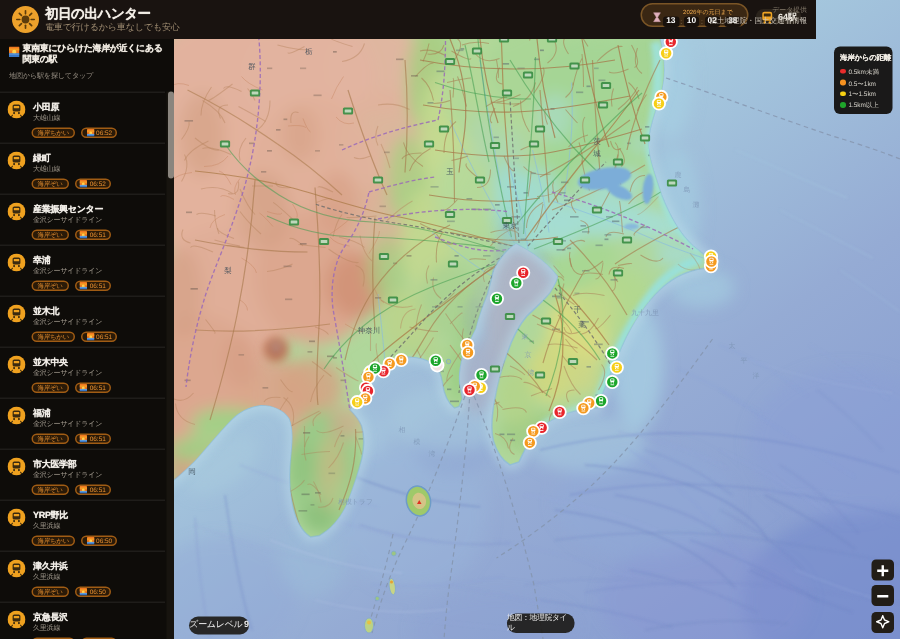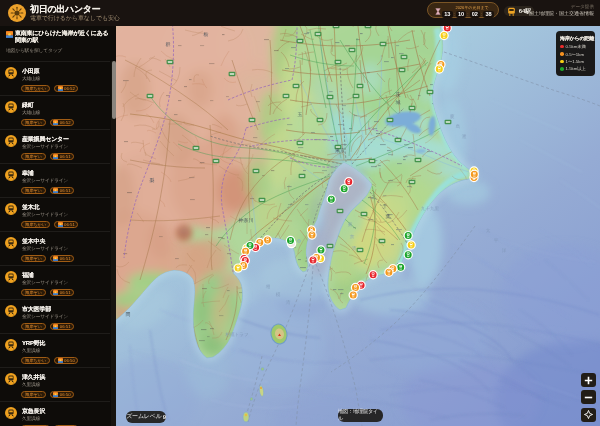--- a/index.html
+++ b/index.html
@@ -1,18 +1,18 @@
 <!DOCTYPE html>
 <html><head><meta charset="utf-8"><style>
 *{margin:0;padding:0;box-sizing:border-box}
 html,body{width:600px;height:426px;overflow:hidden;background:#0e0c09;
  font-family:"Liberation Sans",sans-serif;}
 #app{position:relative;width:600px;height:426px;overflow:hidden}
 #map{position:absolute;left:0;top:0}
-#hdr{position:absolute;left:0;top:0;width:600px;height:26px;background:#191310;z-index:20;}
+#hdr{position:absolute;left:0;top:0;width:544px;height:26px;background:#191310;z-index:20;}
 #side{position:absolute;left:0;top:26px;width:116px;height:400px;background:#0e0c09;z-index:15;overflow:hidden}
 .pill{position:absolute;background:rgba(24,20,15,.88);color:#eee;border-radius:6px;z-index:10;
  display:flex;align-items:center;justify-content:center}
 .mbtn{position:absolute;left:581px;width:15px;height:14px;background:#221d17;border-radius:3px;
  color:#fff;z-index:10;display:flex;align-items:center;justify-content:center;font-size:9px;font-weight:bold}
 </style></head><body>
 <div id="app">
 
 <svg id="map" width="600" height="426" viewBox="0 0 600 426">
 <defs>

